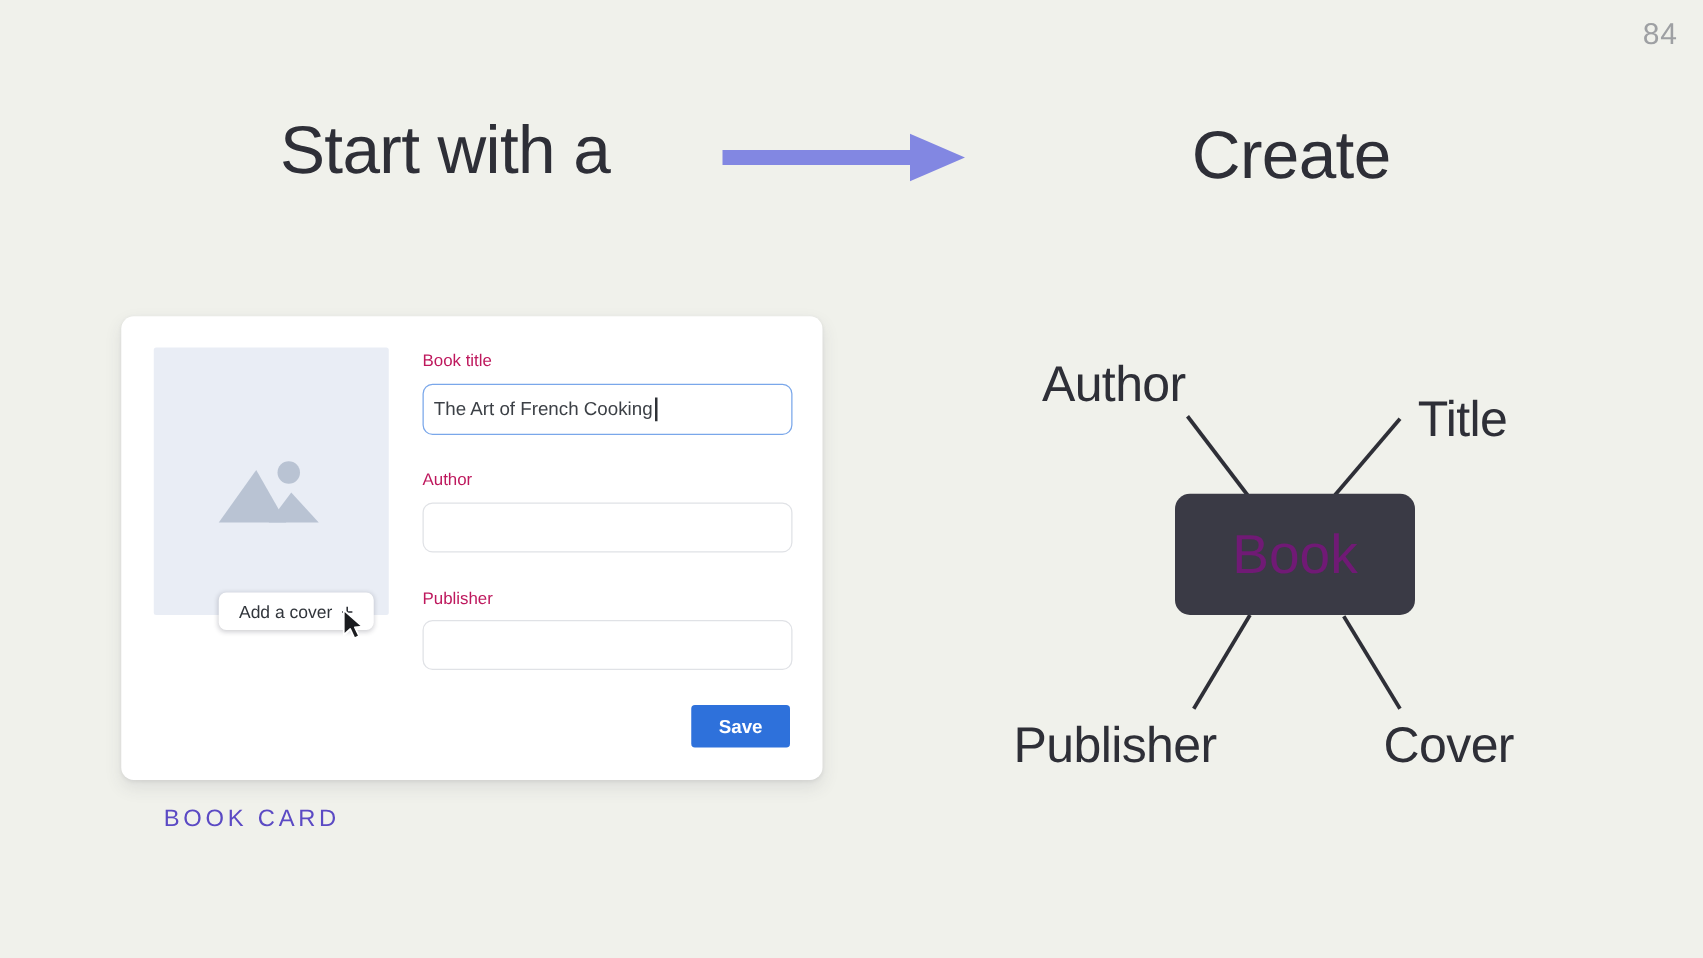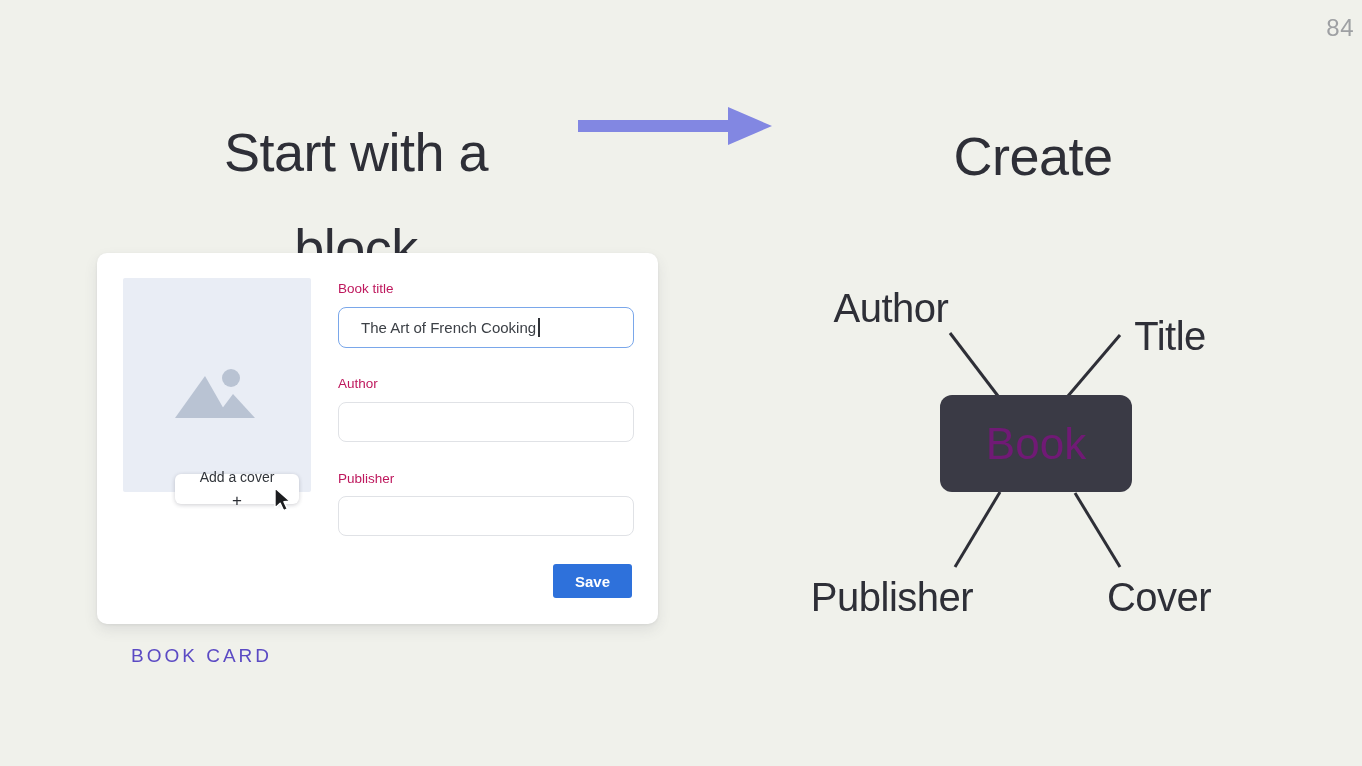--- a/index.html
+++ b/index.html
@@ -2,32 +2,32 @@
 <html><head>
 <meta charset="utf-8">
 <style>
   * { margin: 0; padding: 0; box-sizing: border-box; }
   html, body { width: 1362px; height: 766px; overflow: hidden; }
   body { background: #F0F1EB; font-family: "Liberation Sans", sans-serif; position: relative; }
 
   .stage { position: absolute; left: 0; top: 0; width: 1362px; height: 766px; }
 
   .page-number {
-    position: absolute; right: 8px; top: 14px;
+    position: absolute; right: 20px; top: 14px;
     font-size: 24px; color: #9EA0A3; letter-spacing: 0.5px;
   }
 
   .heading {
     position: absolute; text-align: center;
     font-size: 54px; line-height: 64px; color: #2E2F37;
     letter-spacing: -0.5px; font-weight: 400;
   }
   .heading-left  { left: 130px; top: 88px;  width: 452px; }
   .heading-right { left: 790px; top: 92px;  width: 486px; }
-  .heading span { display: block; margin-top: 32px; }
+  .heading span { display: block; }
 
   .arrow-svg { position: absolute; left: 572px; top: 103px; }
 
   
   .card {
     position: absolute; left: 97px; top: 253px; width: 561px; height: 371px;
     background: #FFFFFF; border-radius: 10px;
     box-shadow: 0 6px 14px rgba(60,63,80,0.10), 0 1px 3px rgba(60,63,80,0.08);
   }
   .cover-placeholder {
@@ -35,34 +35,34 @@
     background: #E9EDF5; border-radius: 2px;
   }
   .cover-icon { position: absolute; left: 44px; top: 78px; }
 
   .add-cover-btn {
     position: absolute; left: 52px; top: 196px; width: 124px; height: 30px;
     background: #FFFFFF; border: none; border-radius: 6px;
     box-shadow: 0 1px 4px rgba(30,34,48,0.22);
     display: flex; align-items: center; justify-content: center; gap: 7px;
     font-family: "Liberation Sans", sans-serif;
-    font-size: 14px; color: #31353B; cursor: pointer; flex-direction: column;
+    font-size: 14px; color: #31353B; cursor: pointer;
   }
   .add-cover-btn .plus { font-size: 17px; font-weight: 400; color: #2A2D33; line-height: 1; }
 
   .cursor-svg { position: absolute; left: 149px; top: 209px; }
 
   .field-label {
     position: absolute; left: 241px; width: 296px;
     font-size: 13.5px; color: #be185d;
   }
   .field-input {
     position: absolute; left: 241px; width: 296px; height: 40px;
     background: #FFFFFF; border: 1px solid #E0E2E6; border-radius: 8px;
-    display: flex; align-items: center; padding: 0 22px;
+    display: flex; align-items: center; padding: 0 8px;
     font-size: 15px; color: #3C4046;
   }
   .field-input.focused { border: 1.5px solid #7AA7EA; height: 41px; }
   .caret {
     display: inline-block; width: 1.5px; height: 19px;
     background: #2E3136; margin-left: 2px;
   }
   .label-title     { top: 28px; }
   .input-title     { top: 54px; }
   .label-author    { top: 123px; }
@@ -101,21 +101,20 @@
 </style>
 </head>
 <body>
 
 <div class="stage">
 
   <div class="page-number">84</div>
 
   <div class="heading heading-left">
     <span>Start with a</span>
-    <span>block</span>
   </div>
 
   <svg class="arrow-svg" width="205" height="46" viewBox="0 0 205 46">
     <rect x="6" y="17" width="155" height="12" fill="#8287E2"></rect>
     <polygon points="156,4 200,23 156,42" fill="#8287E2"></polygon>
   </svg>
 
   <div class="heading heading-right">
     <span>Create</span>
   </div>

